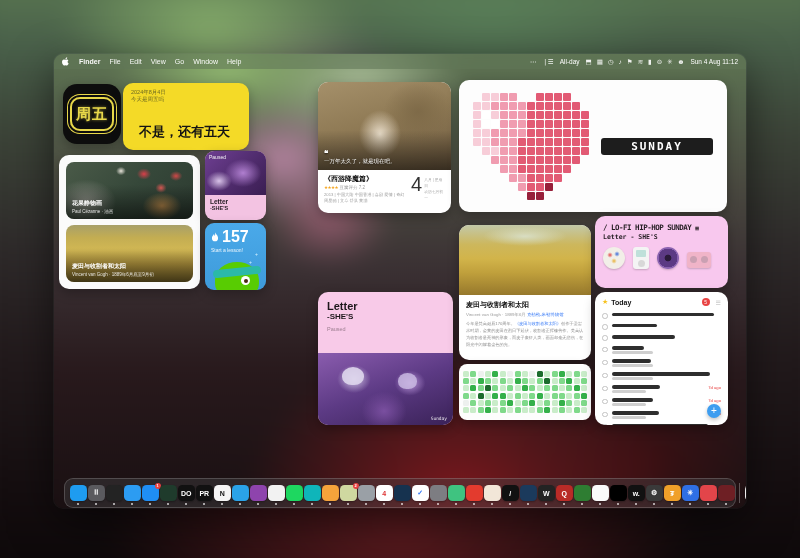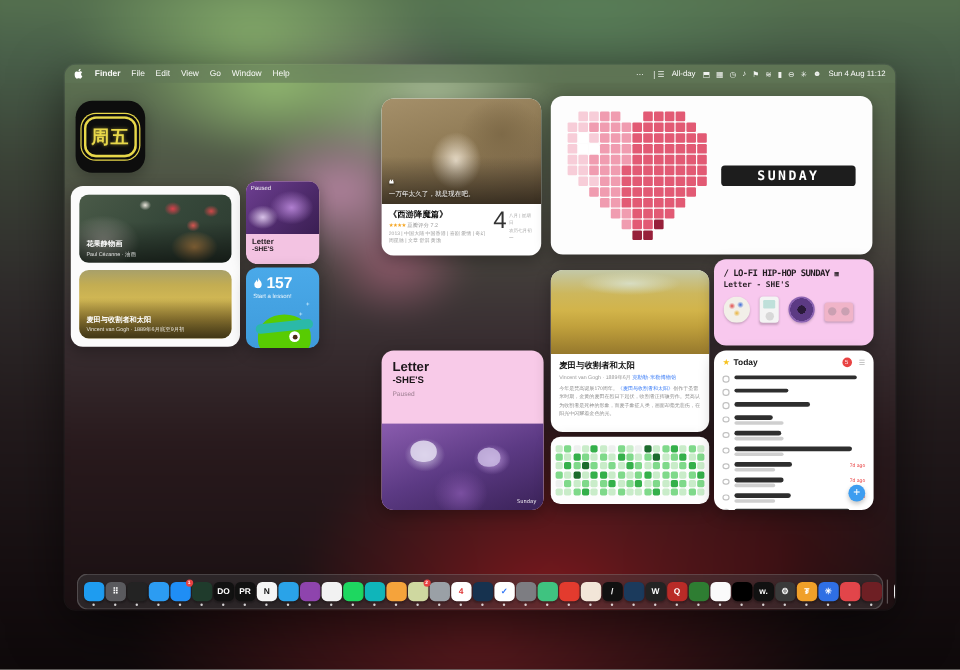--- a/index.html
+++ b/index.html
@@ -83,21 +83,21 @@
       linear-gradient(135deg,#6e3f92 0%,#4d2a6a 60%,#3a1e52 100%); }
   #mini-music .status { position:absolute; left:4px; top:3px; font-size:5px; color:#fff; opacity:.95; }
   #mini-music .meta { padding:3px 5px; }
   #mini-music .meta .t { font-size:6.5px; font-weight:bold; color:#241c22; }
   #mini-music .meta .a { font-size:5.5px; font-weight:bold; color:#241c22; }
 
   
   #streak { left:151px; top:169px; width:61px; height:67px; border-radius:9px; overflow:hidden;
     background:linear-gradient(180deg,#4aa9e9 0%,#3e9bdb 100%); padding:5px 6px; }
   #streak .row { display:flex; align-items:center; gap:3px; }
-  #streak .num { color:#fff; font-weight:bold; font-size:13px; }
+  #streak .num { color:#fff; font-weight:bold; font-size:16px; }
   #streak .cta { font-size:5px; color:rgba(255,255,255,.9); margin-top:1px; }
   #streak .owl { position:absolute; left:6px; bottom:-6px; width:52px; height:40px; }
   #streak .owl .body { position:absolute; left:4px; top:6px; width:44px; height:36px; border-radius:50% 50% 40% 40%; background:#58cc02; }
   #streak .owl .band { position:absolute; left:2px; top:12px; width:48px; height:8px; border-radius:4px; background:#2bb9a8; transform:rotate(-6deg); }
   #streak .owl .eye { position:absolute; left:30px; top:20px; width:9px; height:9px; border-radius:50%; background:#fff; }
   #streak .owl .pupil { position:absolute; left:33px; top:23px; width:4px; height:4px; border-radius:50%; background:#4a2b12; }
   #streak .spark { position:absolute; color:#d8f3ff; font-size:5px; }
 
   
   #movie { left:264px; top:28px; width:133px; height:131px; background:#fff; overflow:hidden; }
@@ -265,20 +265,24 @@
         <span>Sun 4 Aug 11:12</span>
       </div>
     </div>
 
     <div class="widget" id="friday-icon">
       <div class="plate">
         <span>周五</span>
       </div>
     </div>
 
+    <div class="widget" id="friday-card">
+      <div class="small"><span>2024年8月4日</span><br><span>今天是周五吗</span></div>
+      <div class="big">不是，还有五天</div>
+    </div>
 
     <div class="widget" id="art-card">
         <div class="art-tile cezanne">
           <div class="shade"></div>
           <div class="art-cap">
             <div class="t">花果静物画</div>
             <div class="s">Paul Cézanne · 油画</div>
           </div>
         </div>
         <div class="art-tile wheat">

